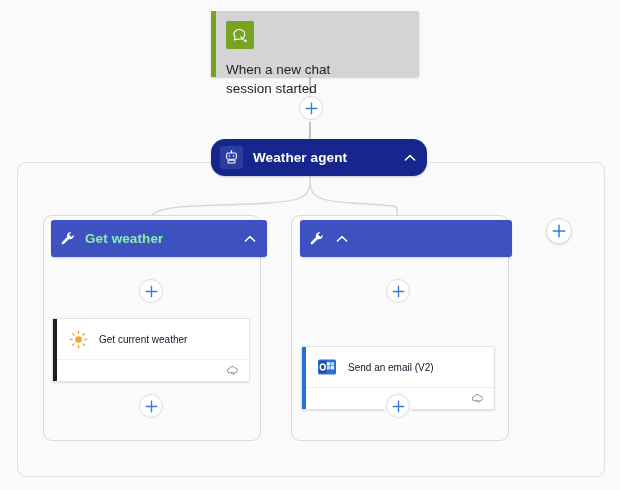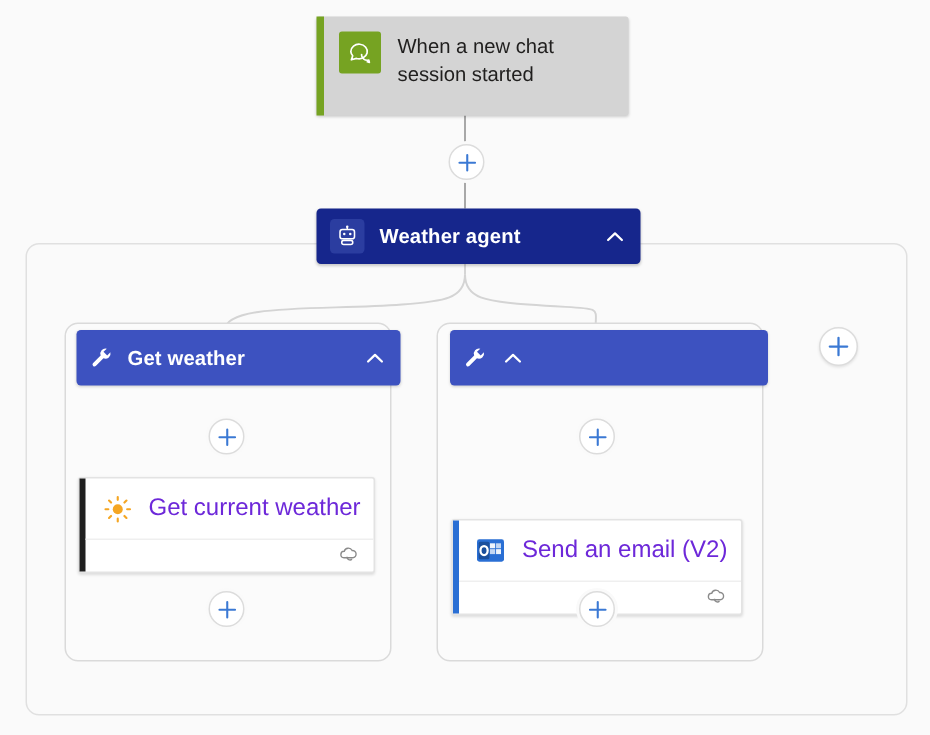--- a/index.html
+++ b/index.html
@@ -20,33 +20,33 @@
   
   .trigger{
     left:211px;top:11px;width:208px;height:66px;
     background:#d4d4d4;
     border-radius:2px;
     box-shadow:0 1px 2px rgba(0,0,0,.18);
     z-index:4;
     display:flex;align-items:flex-start;
   }
   .trigger .stripe{width:5px;height:100%;background:#76a322;flex:none;}
-  .trigger .body{display:flex;align-items:flex-start;padding:10px 10px 0 10px;gap:11px;}
+  .trigger .body{display:flex;align-items:flex-start;padding:10px 10px 0 10px;gap:11px;flex-direction:column;}
   .trig-icon{
     width:28px;height:28px;flex:none;background:#76a322;border-radius:2px;
     display:flex;align-items:center;justify-content:center;
   }
   .trig-label{
     font-size:13.5px;color:#201f1e;line-height:19px;max-width:140px;
   }
 
   
   .agent{
     left:211px;top:139px;width:198px;height:37px;
-    background:#16268c;border-radius:3px;z-index:5;
+    background:#16268c;border-radius:14px;z-index:5;
     display:flex;align-items:center;padding:0 9px;gap:10px;
     box-shadow:0 1px 2px rgba(0,0,0,.20);
   }
   .agent-icon{
     width:23px;height:23px;flex:none;background:#2b3da0;border-radius:3px;
     display:flex;align-items:center;justify-content:center;
   }
   .agent-label{color:#fff;font-size:13.5px;font-weight:bold;flex:1;letter-spacing:.1px;}
   .chev{width:16px;height:16px;flex:none;display:flex;align-items:center;justify-content:center;}
 
@@ -65,37 +65,37 @@
   .lane-b{left:291px;top:215px;width:216px;height:224px;}
 
   
   .tool{
     height:37px;background:#3d52c0;border-radius:3px;z-index:6;
     display:flex;align-items:center;padding:0 9px;gap:9px;
     box-shadow:0 1px 2px rgba(0,0,0,.16);
   }
   .tool-a{left:51px;top:220px;width:198px;}
   .tool-b{left:300px;top:220px;width:194px;}
-  .tool-label{color:#ffffff;font-size:13.5px;font-weight:bold;flex:1;letter-spacing:.1px;}
+  .tool-label{color:#86efac;font-size:13.5px;font-weight:bold;flex:1;letter-spacing:.1px;}
 
   
   .action{
     background:#fff;border:1px solid #e3e3e3;border-radius:2px;z-index:6;
     box-shadow:0 1px 2px rgba(0,0,0,.12);
     display:flex;
   }
   .action-a{left:52px;top:318px;width:196px;height:62px;}
   .action-b{left:301px;top:318px;width:192px;height:62px;margin-top:28px;}
   .action .stripe{width:4px;flex:none;}
   .action .col{flex:1;display:flex;flex-direction:column;min-width:0;}
   .action .top{
     flex:1;display:flex;align-items:center;gap:11px;padding-left:11px;
     border-bottom:1px solid #efefef;
   }
-  .act-label{font-size:16px;color:#6d28d9;white-space:nowrap;}
+  .act-label{font-size:10px;color:#0f172a;white-space:nowrap;}
   .action .bot{height:21px;display:flex;align-items:center;justify-content:flex-end;padding-right:9px;}
 
   
   .plus{
     width:22px;height:22px;border-radius:50%;background:#fff;
     border:1px solid #dcdcdc;z-index:7;
     display:flex;align-items:center;justify-content:center;
     box-shadow:0 0 0 2px #fafafa;
   }
   .plus.big{width:24px;height:24px;box-shadow:0 1px 2px rgba(0,0,0,.10),0 0 0 2px #fafafa;}

